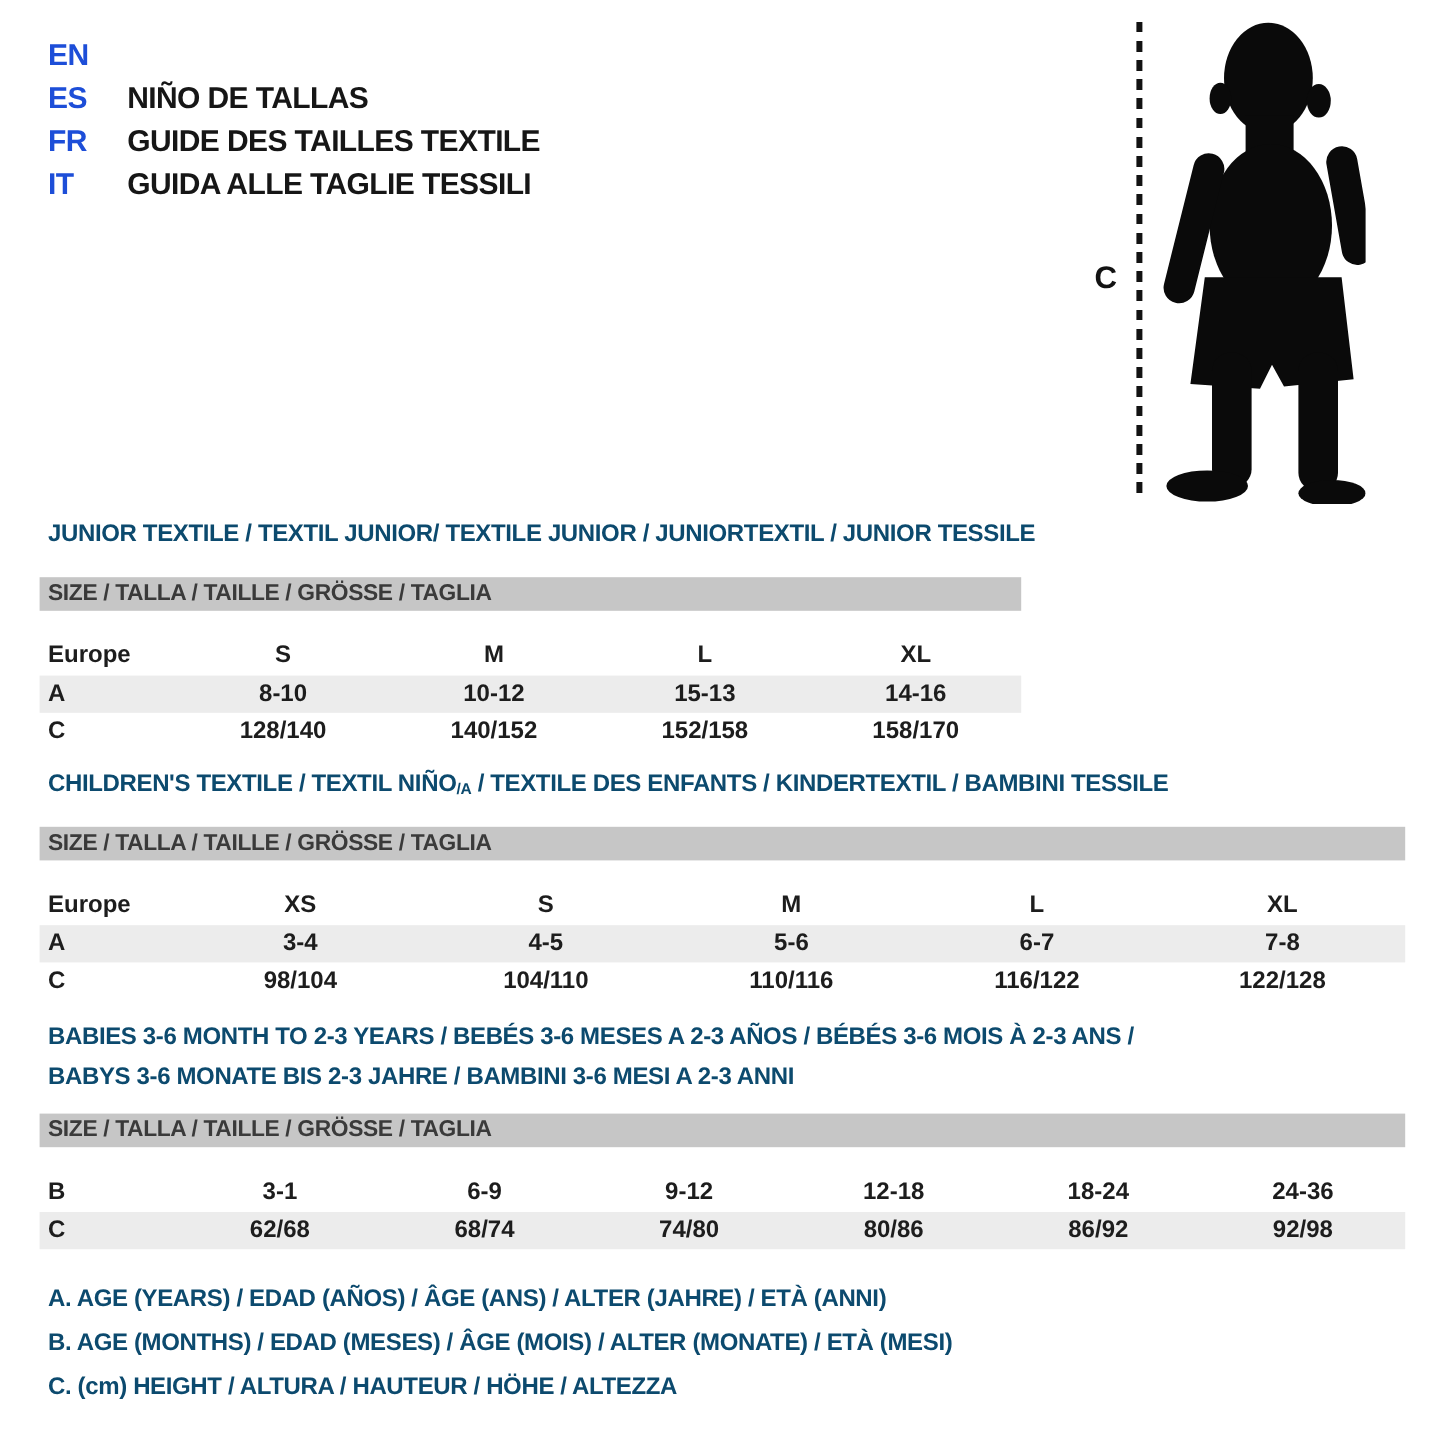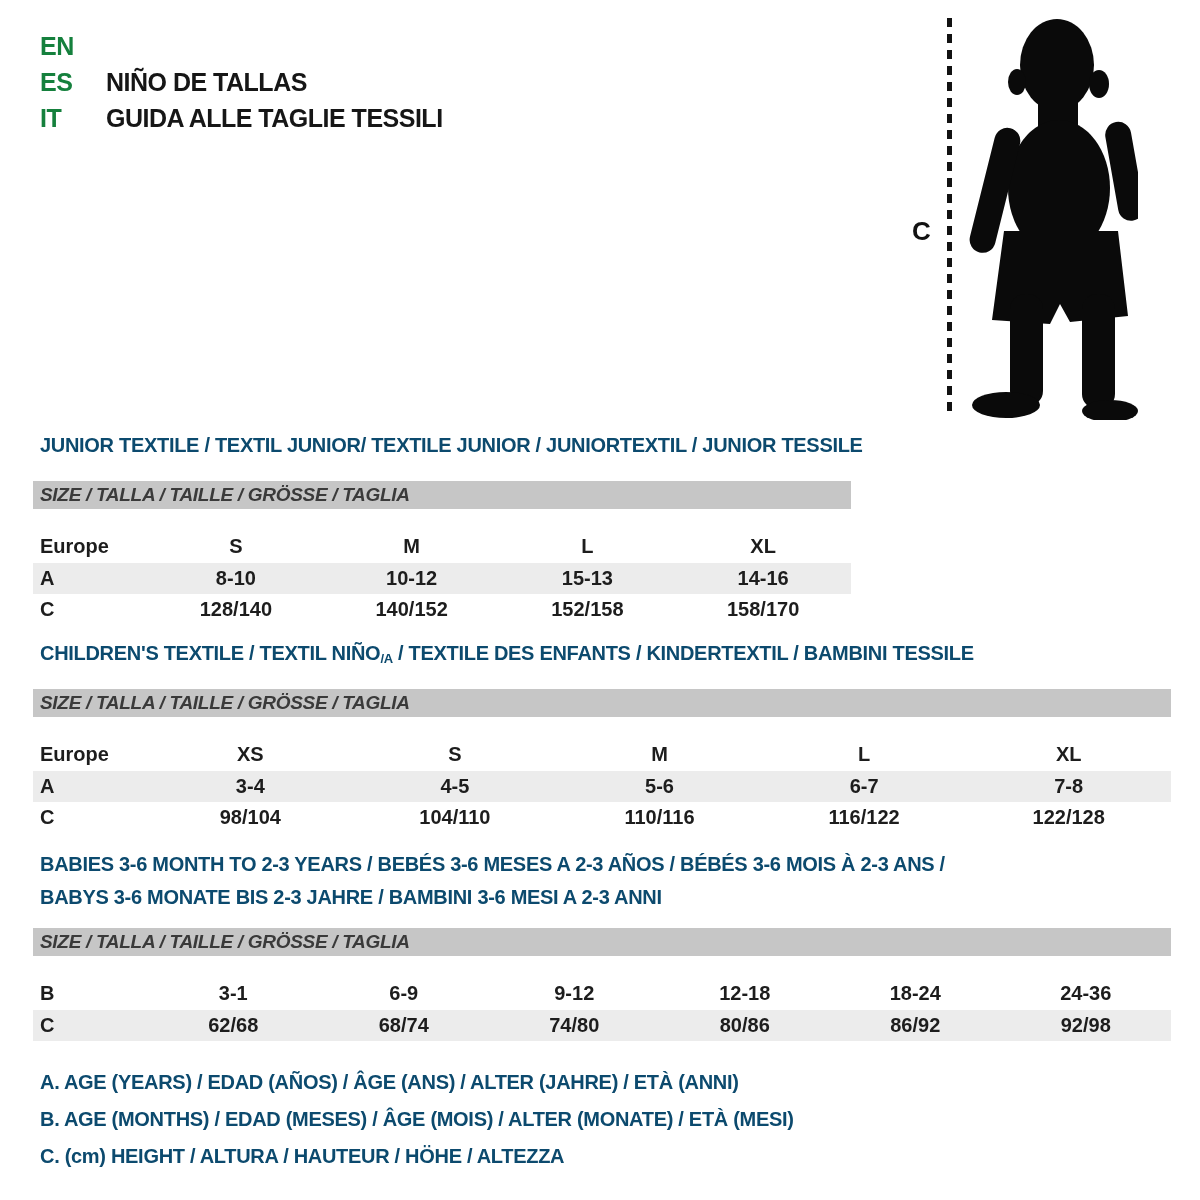--- a/index.html
+++ b/index.html
@@ -12,21 +12,21 @@
     color: #1a1a1a;
     overflow: hidden;
   }
 
   
   .langs { position: absolute; left: 40px; top: 28px; }
   .lang-row { display: flex; align-items: center; height: 36px; }
   .lang-code {
     width: 66px;
     font-weight: 700; font-size: 25px; letter-spacing: -0.5px;
-    color: #15803d;
+    color: #1d4ed8;
   }
   .lang-title {
     font-weight: 700; font-size: 25px; letter-spacing: -0.5px;
     color: #161616; white-space: nowrap;
   }
 
   
   .dash-line {
     position: absolute; left: 947px; top: 18px; width: 5px; height: 400px;
     background: repeating-linear-gradient(to bottom, #121212 0 9px, transparent 9px 16px);
@@ -47,21 +47,20 @@
     font-size: 13px; position: relative; top: 3px; font-weight: 700;
   }
   .two-line { line-height: 33px; }
   .tbl { position: absolute; left: 33px; }
   .size-bar {
     height: 28px; background: #c6c6c6;
     display: flex; align-items: center;
     padding-left: 7px; margin-bottom: 3px;
     font-size: 19px; font-weight: 700; letter-spacing: -0.3px;
     color: #3a3a3a;
-    font-style: italic;
   }
   .trow { display: flex; align-items: center; }
   .trow.h34 { height: 34px; margin-top: 20px; }
   .trow.h31 { height: 31px; }
   .trow.stripe { background: #ececec; }
   .lbl {
     width: 115px; padding-left: 7px; box-sizing: border-box;
     font-size: 20px; font-weight: 700; color: #1d1d1d;
   }
   .cell {
@@ -82,20 +81,24 @@
 
 <div class="canvas">
 
   <div class="langs">
     <div class="lang-row">
       <span class="lang-code">EN</span>
     </div>
     <div class="lang-row">
       <span class="lang-code">ES</span>
       <span class="lang-title">NIÑO DE TALLAS</span>
+    </div>
+    <div class="lang-row">
+      <span class="lang-code">FR</span>
+      <span class="lang-title">GUIDE DES TAILLES TEXTILE</span>
     </div>
     <div class="lang-row">
       <span class="lang-code">IT</span>
       <span class="lang-title">GUIDA ALLE TAGLIE TESSILI</span>
     </div>
   </div>
 
   <div class="dash-line"></div>
   <div class="fig-label">C</div>
   <svg class="silhouette" width="172" height="404" viewBox="0 0 172 404" aria-hidden="true">

